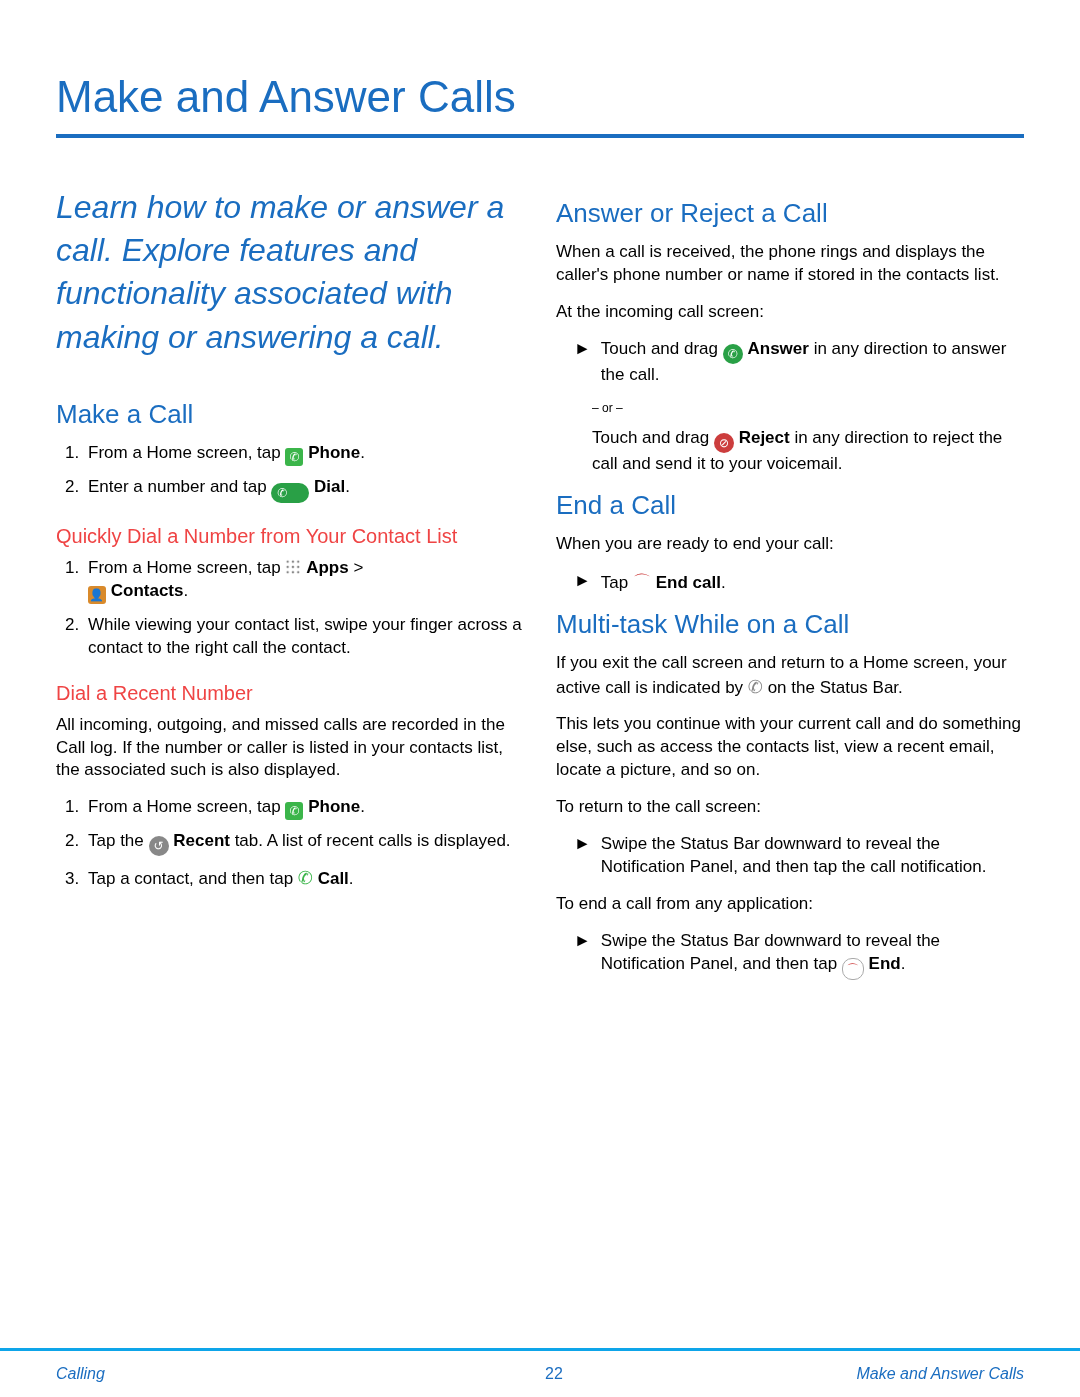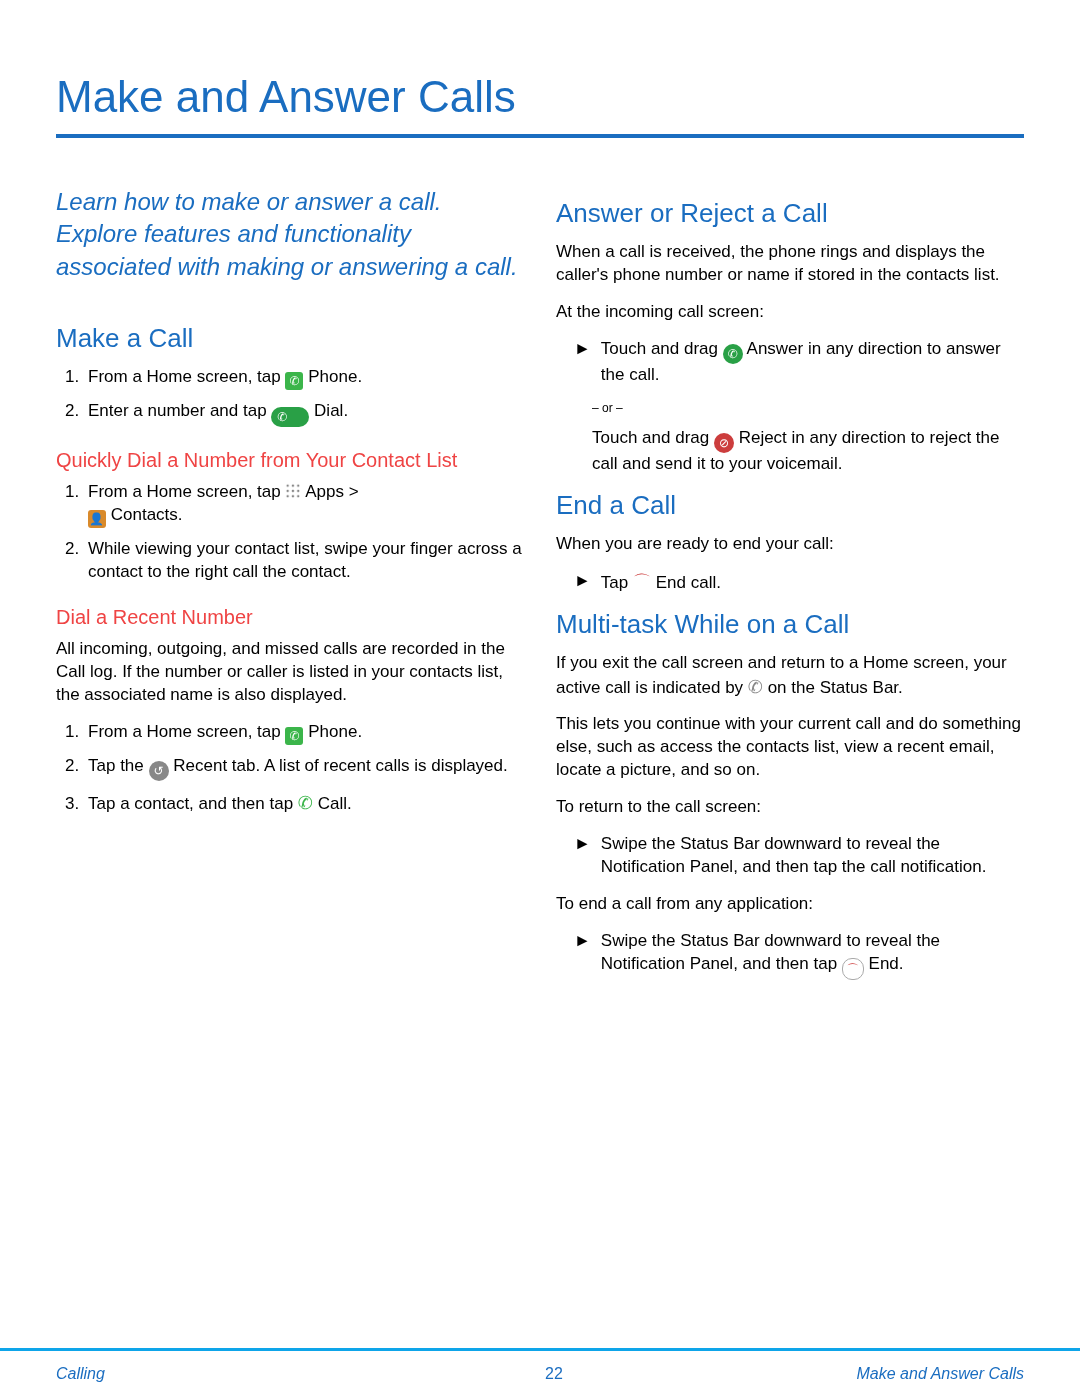--- a/index.html
+++ b/index.html
@@ -30,21 +30,21 @@
   }
   .columns {
     display: flex;
     gap: 32px;
   }
   .col {
     flex: 1;
     min-width: 0;
   }
   .intro {
-    font-size: 24px;
+    font-size: 32px;
     line-height: 1.35;
     color: #1a6dc0;
     font-style: italic;
     margin-bottom: 40px;
   }
   .h2 {
     font-size: 26px;
     color: #1a6dc0;
     font-weight: 400;
     margin: 12px 0 12px 0;
@@ -70,21 +70,21 @@
   }
   .bullet {
     display: flex;
     gap: 10px;
     margin: 10px 0 14px 4px;
     padding-left: 14px;
   }
   .bullet .arrow {
     flex-shrink: 0;
   }
-  .bold { font-weight: normal; }
+  .bold { font-weight: bold; }
   .body { margin: 6px 0 14px 0; }
   .or { margin: 12px 0 12px 36px; font-size: 12px; }
   .icon {
     display: inline-block;
     vertical-align: -3px;
     width: 18px;
     height: 18px;
     border-radius: 3px;
     text-align: center;
     line-height: 18px;
@@ -174,21 +174,21 @@
           <span class="apps-icon"></span>
           <span class="bold"> Apps</span><span> &gt; </span>
           <br>
           <span class="icon" style="background:#d98a2b">👤</span>
           <span class="bold"> Contacts</span><span>.</span>
         </li>
         <li>While viewing your contact list, swipe your finger across a contact to the right call the contact.</li>
       </ol>
 
       <div class="h3">Dial a Recent Number</div>
-      <div class="body">All incoming, outgoing, and missed calls are recorded in the Call log. If the number or caller is listed in your contacts list, the associated name is also displayed.</div>
+      <div class="body">All incoming, outgoing, and missed calls are recorded in the Call log. If the number or caller is listed in your contacts list, the associated such is also displayed.</div>
       <ol>
         <li>
           <span>From a Home screen, tap </span>
           <span class="icon" style="background:#3bb54a">✆</span>
           <span class="bold"> Phone</span><span>.</span>
         </li>
         <li>
           <span>Tap the </span>
           <span class="icon icon-round" style="background:#888">↺</span>
           <span class="bold"> Recent</span><span> tab. A list of recent calls is displayed.</span>

